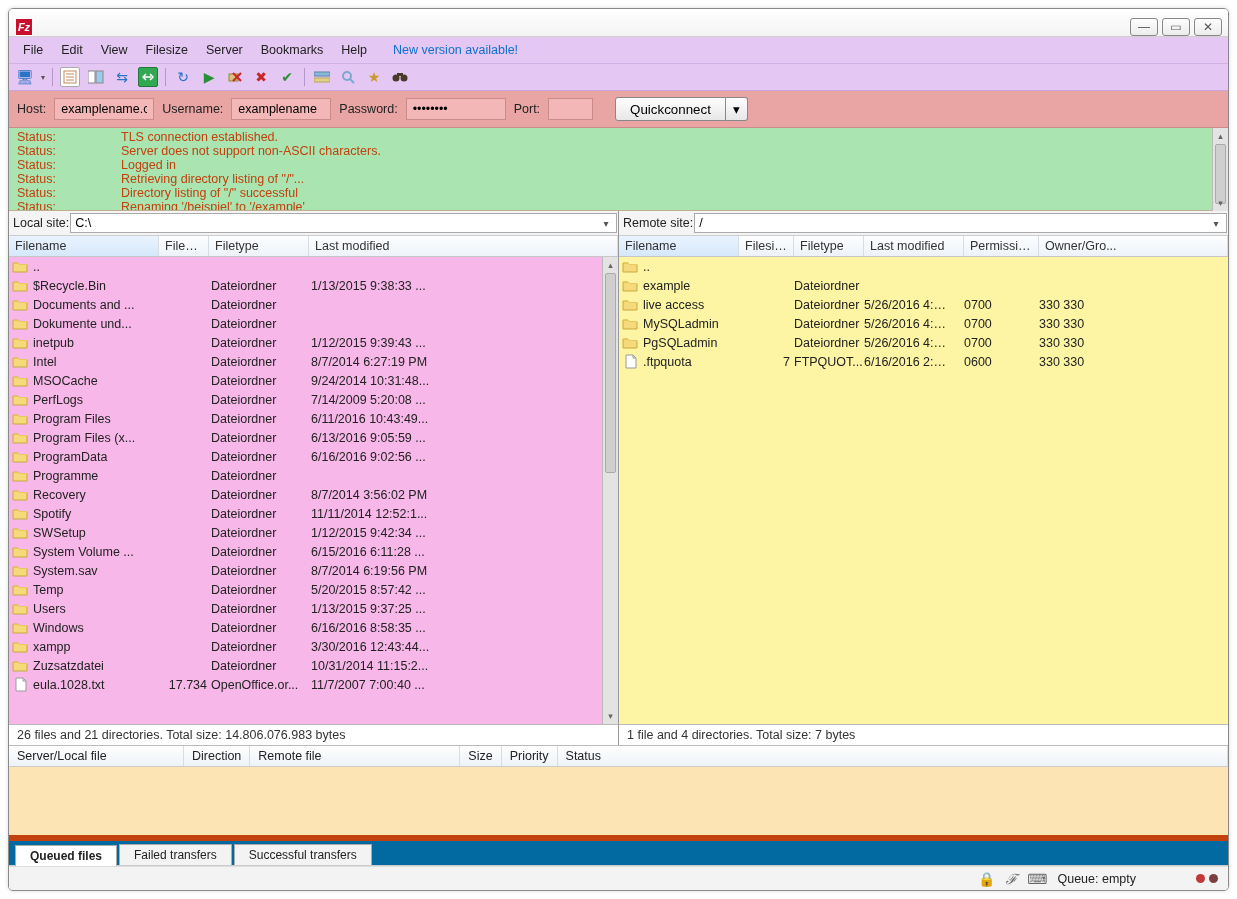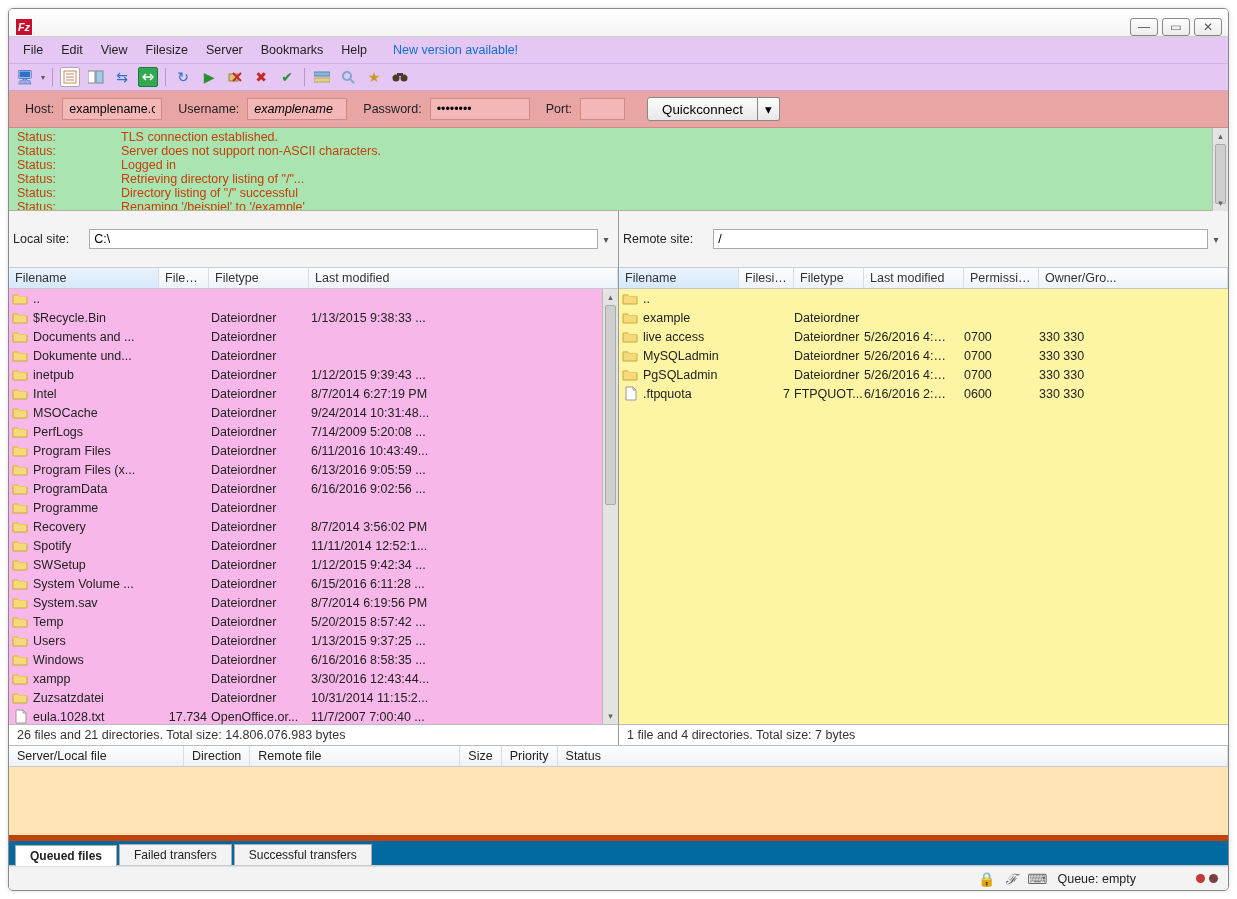--- a/index.html
+++ b/index.html
@@ -84,21 +84,21 @@
   .tb-icon.svr { color:#2b73c4; }
   .tb-icon svg { display:block; }
 
   
   .quickbar {
     background: #e8a5a4;
     padding: 6px 6px;
     display:flex;align-items:center;gap:6px;
     border-bottom:1px solid #c98c8b;
   }
-  .quickbar label { margin-right:2px; margin-left:10px;}
+  .quickbar label { margin-right:2px; margin-left:2px;}
   .quickbar input {
     height: 22px;
     border:1px solid #c98c8b;
     background:#f2b7b6;
     padding:0 6px;
     font-family:inherit;font-size:12.5px;
   }
   .quickbtn {
     height:24px;
     display:flex;
@@ -145,21 +145,21 @@
   .pane {
     flex:1;
     display:flex;
     flex-direction:column;
     min-height:0;
     border-right:1px solid #999;
   }
   .pane:last-child{border-right:none;}
   .site-row{
     display:flex;align-items:center;
-    padding:18px 4px;gap:20px;
+    padding:2px 4px;gap:1px;
     background:#f4f4f4;border-bottom:1px solid #ccc;
   }
   .site-row input{flex:1;border:1px solid #aaa;height:20px;padding:0 4px;font-family:inherit;font-size:12.5px;}
   .site-row .dd{width:16px;text-align:center;font-size:10px;color:#555;margin-left:-20px;pointer-events:none;position:relative;}
 
   .cols{
     display:flex;
     background:linear-gradient(#fdfeff,#eef3f9);
     border-bottom:1px solid #c7c7c7;
     font-size:12.5px; color:#333;
@@ -336,21 +336,21 @@
           <circle cx="12" cy="7" r="3.5" fill="#4a3a2a"></circle>
           <rect x="5" y="2" width="6" height="3" fill="#4a3a2a"></rect>
         </svg>
     </span>
   </div>
 
   <div class="quickbar">
     <label>Host:</label>
     <input style="width: 100px;" value="examplename.com">
     <label>Username:</label>
-    <input style="width: 100px; font-style: italic;" value="examplename">
+    <input style="width: 100px;" value="examplename">
     <label>Password:</label>
     <input style="width: 100px;" value="••••••••">
     <label>Port:</label>
     <input style="width: 45px;" value="">
     <span style="width:10px"></span>
     <span class="quickbtn">
       <button class="main">Quickconnect</button>
       <button class="dd">▾</button>
     </span>
   </div>

